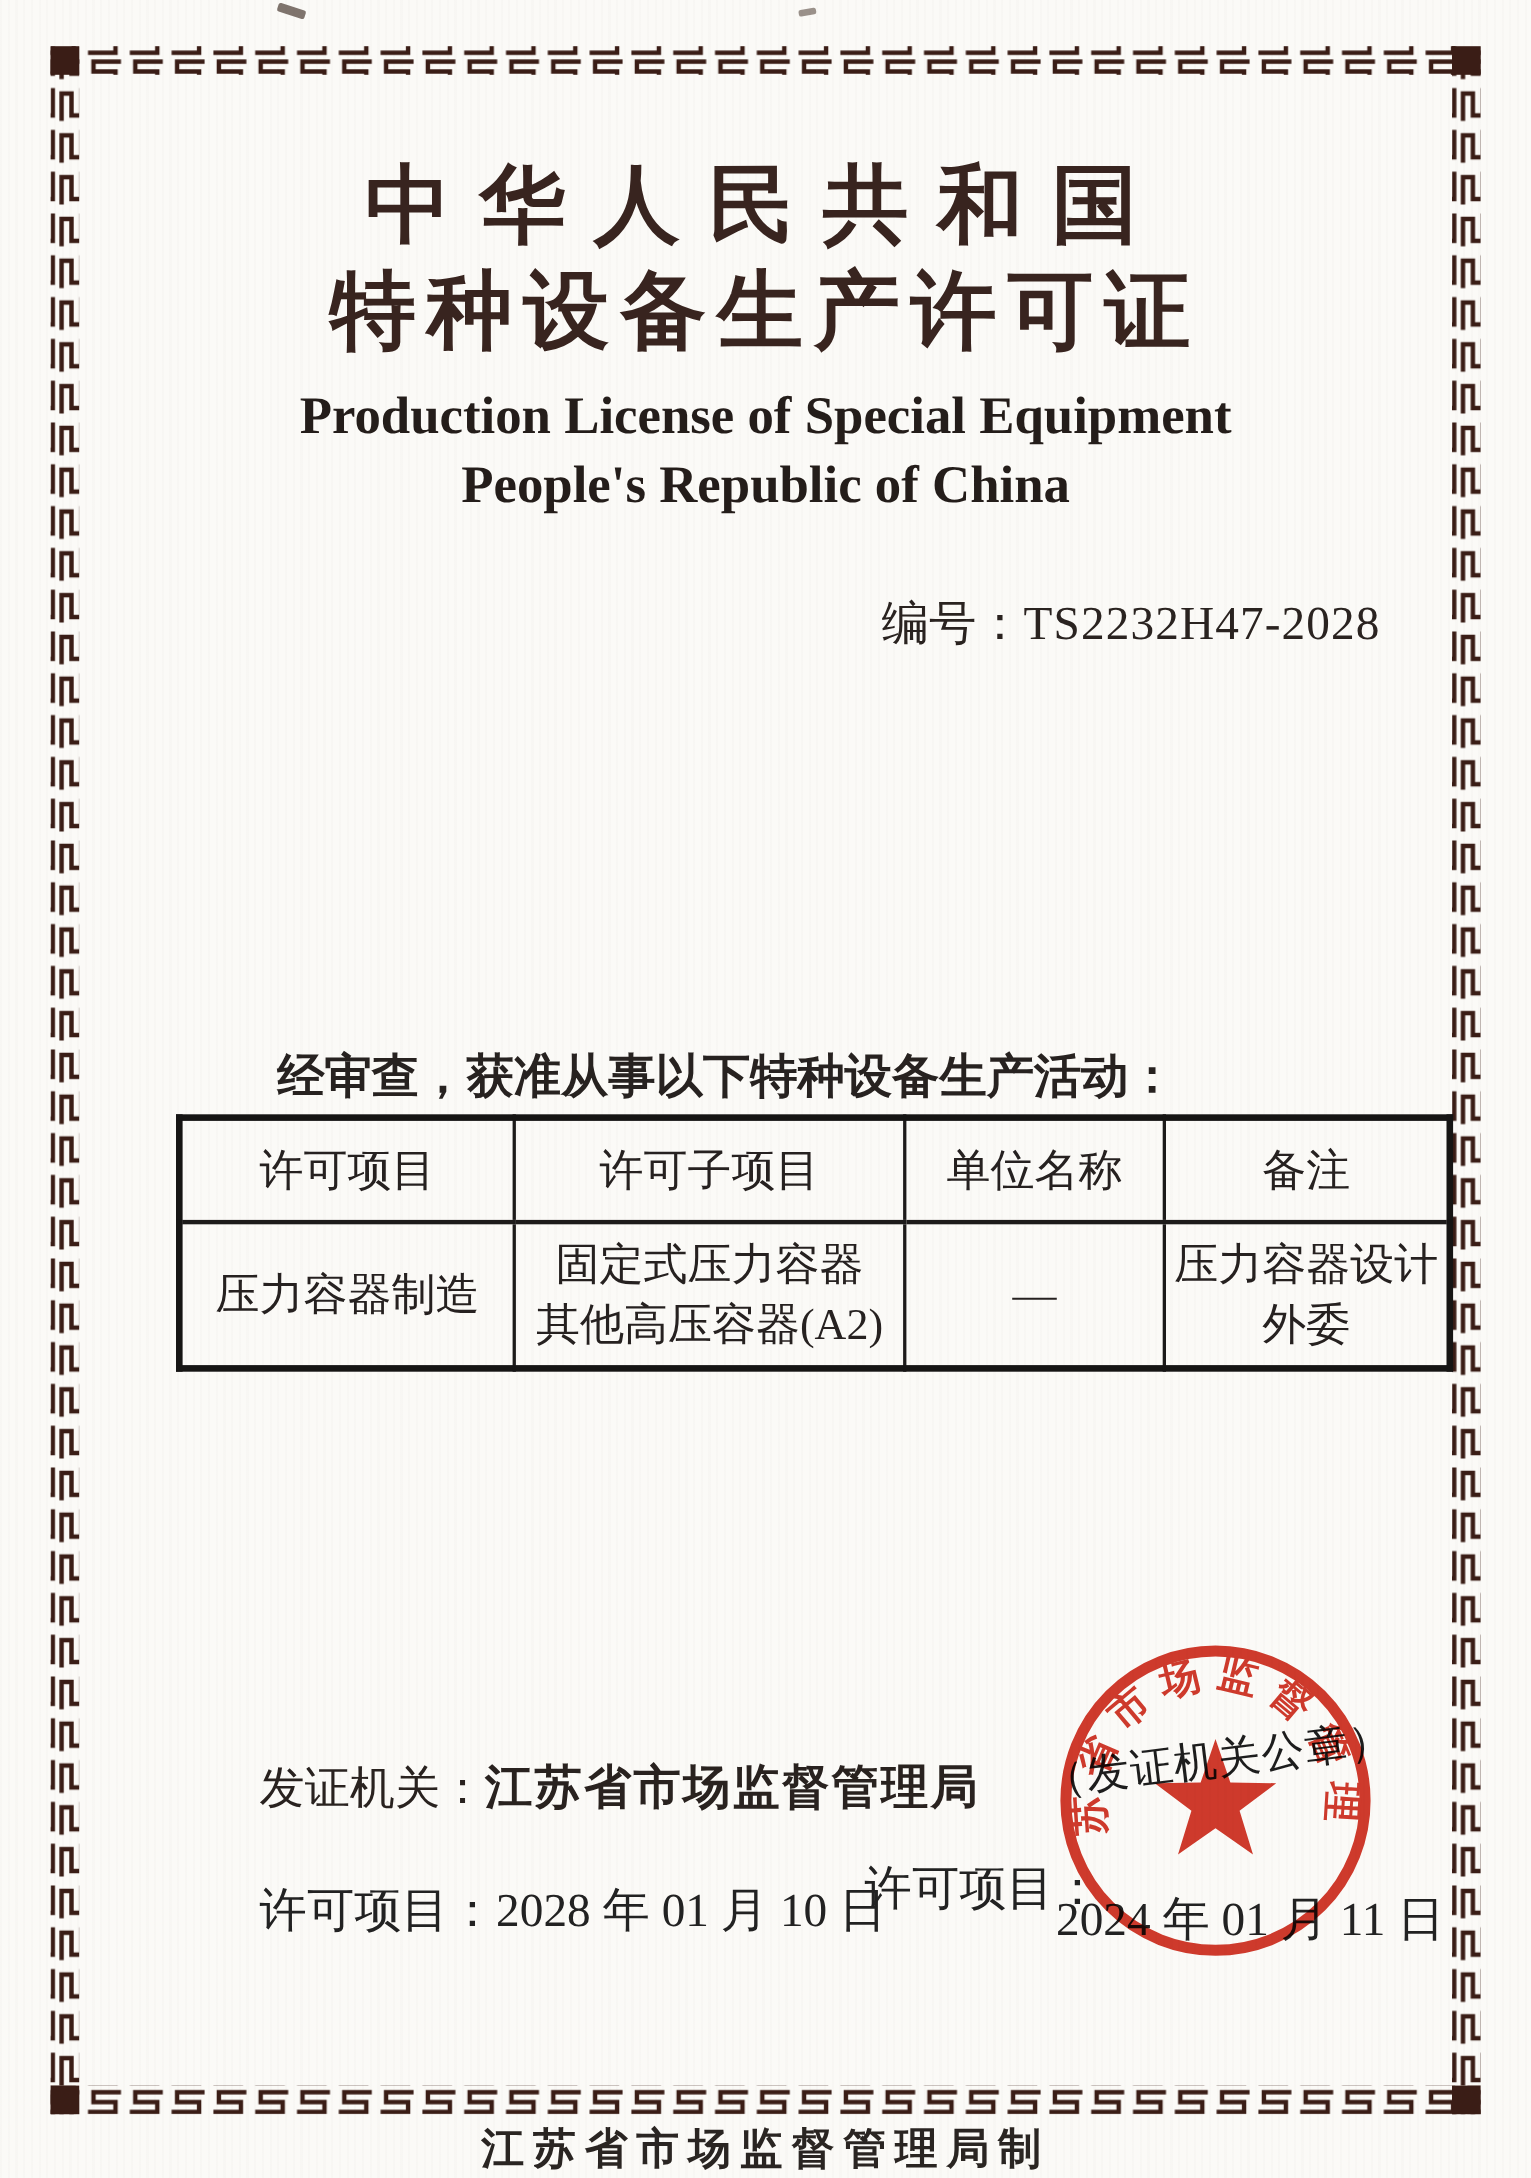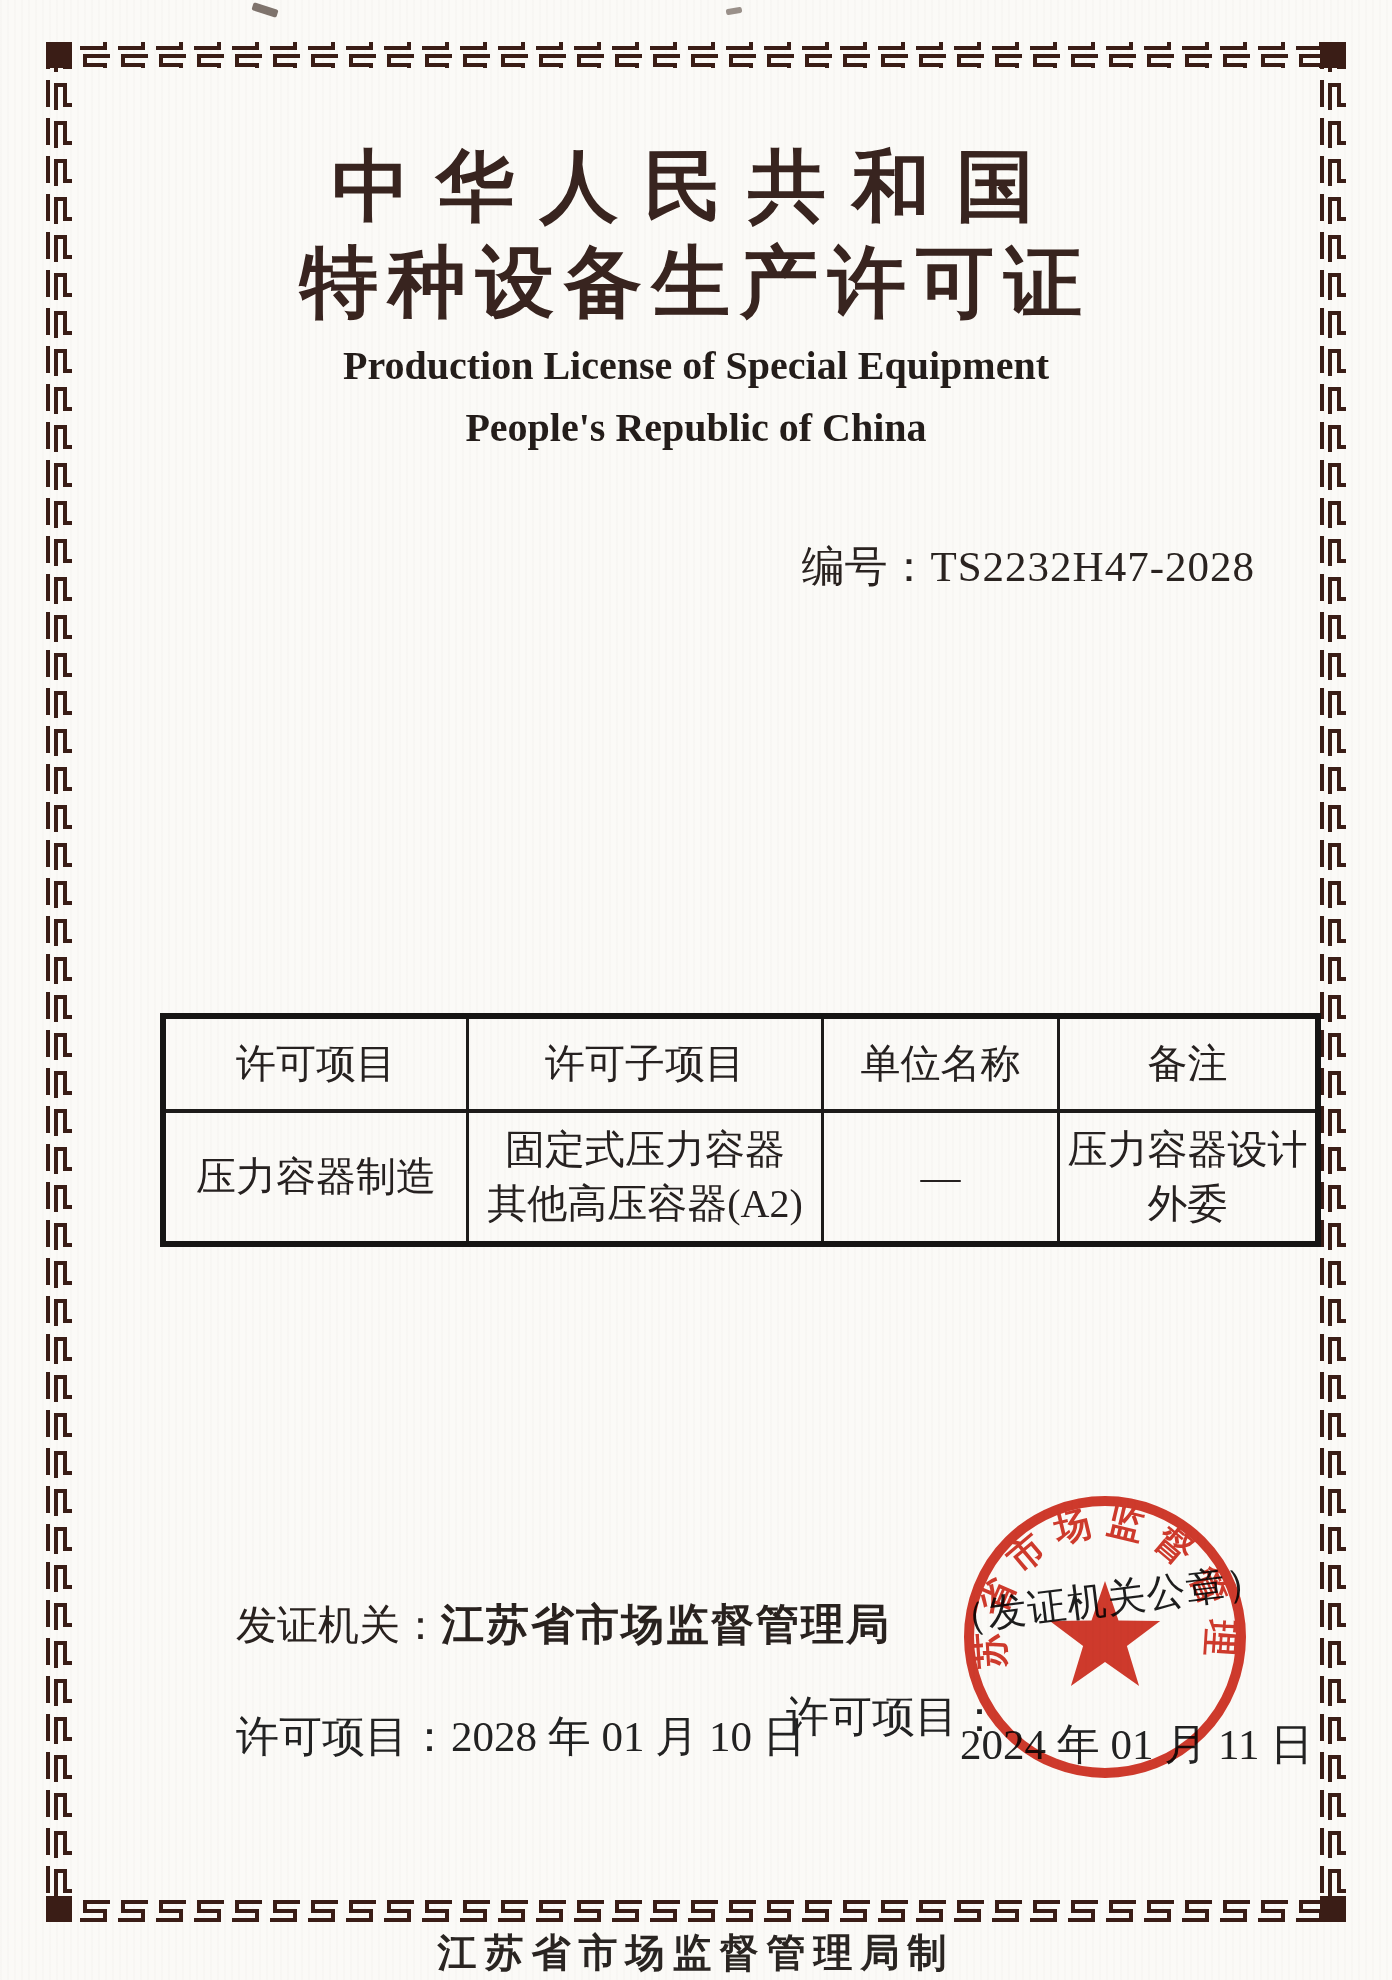--- a/index.html
+++ b/index.html
@@ -14,21 +14,21 @@
   .abs{position:absolute;}
   .title-cn{
     left:0;right:0;text-align:center;
     font-family:"Liberation Sans","DejaVu Sans",sans-serif;
     font-weight:700;color:#38241f;
   }
   .title-cn1{top:138px;font-size:78px;line-height:96px;letter-spacing:26px;}
   .title-cn2{top:234px;font-size:78px;line-height:96px;letter-spacing:10px;}
   .title-en{
     left:0;right:0;text-align:center;font-weight:700;color:#241d1a;
-    font-size:40px;line-height:60px;font-family:"Liberation Serif","DejaVu Serif",serif;
+    font-size:48px;line-height:60px;font-family:"Liberation Serif","DejaVu Serif",serif;margin-top:13px;
   }
   .title-en1{top:336px;}
   .title-en2{top:398px;}
   .serial{top:538px;right:137px;font-size:43px;color:#2a2320;}
   .serial .num{font-family:"Liberation Serif","DejaVu Serif",serif;letter-spacing:1px;}
   .fields{left:175px;top:630px;width:1115px;font-size:43px;line-height:77px;color:#272220;}
   .field-value{white-space:pre-line;}
   .intro{left:252px;top:950px;font-size:43px;font-weight:600;color:#272220;}
 
   table.lic{
@@ -92,20 +92,21 @@
   <div class="abs title-cn title-cn2">特种设备生产许可证</div>
   <div class="abs title-cn title-cn1">中华人民共和国</div>
   <div class="abs title-en title-en1">Production License of Special Equipment</div>
   <div class="abs title-en title-en2">People's Republic of China</div>
 
   <div class="abs serial">
     <span>编号：</span><span class="num">TS2232H47-2028</span>
   </div>
 
 
+  <div class="abs intro">经审查，获准从事以下特种设备生产活动：</div>
 
   <table class="lic">
     <tbody>
         <tr class="hdr">
       <td class="c1">许可项目</td>
       <td class="c2">许可子项目</td>
       <td class="c3">单位名称</td>
       <td class="c4">备注</td>
     </tr>
     <tr class="bdy">

